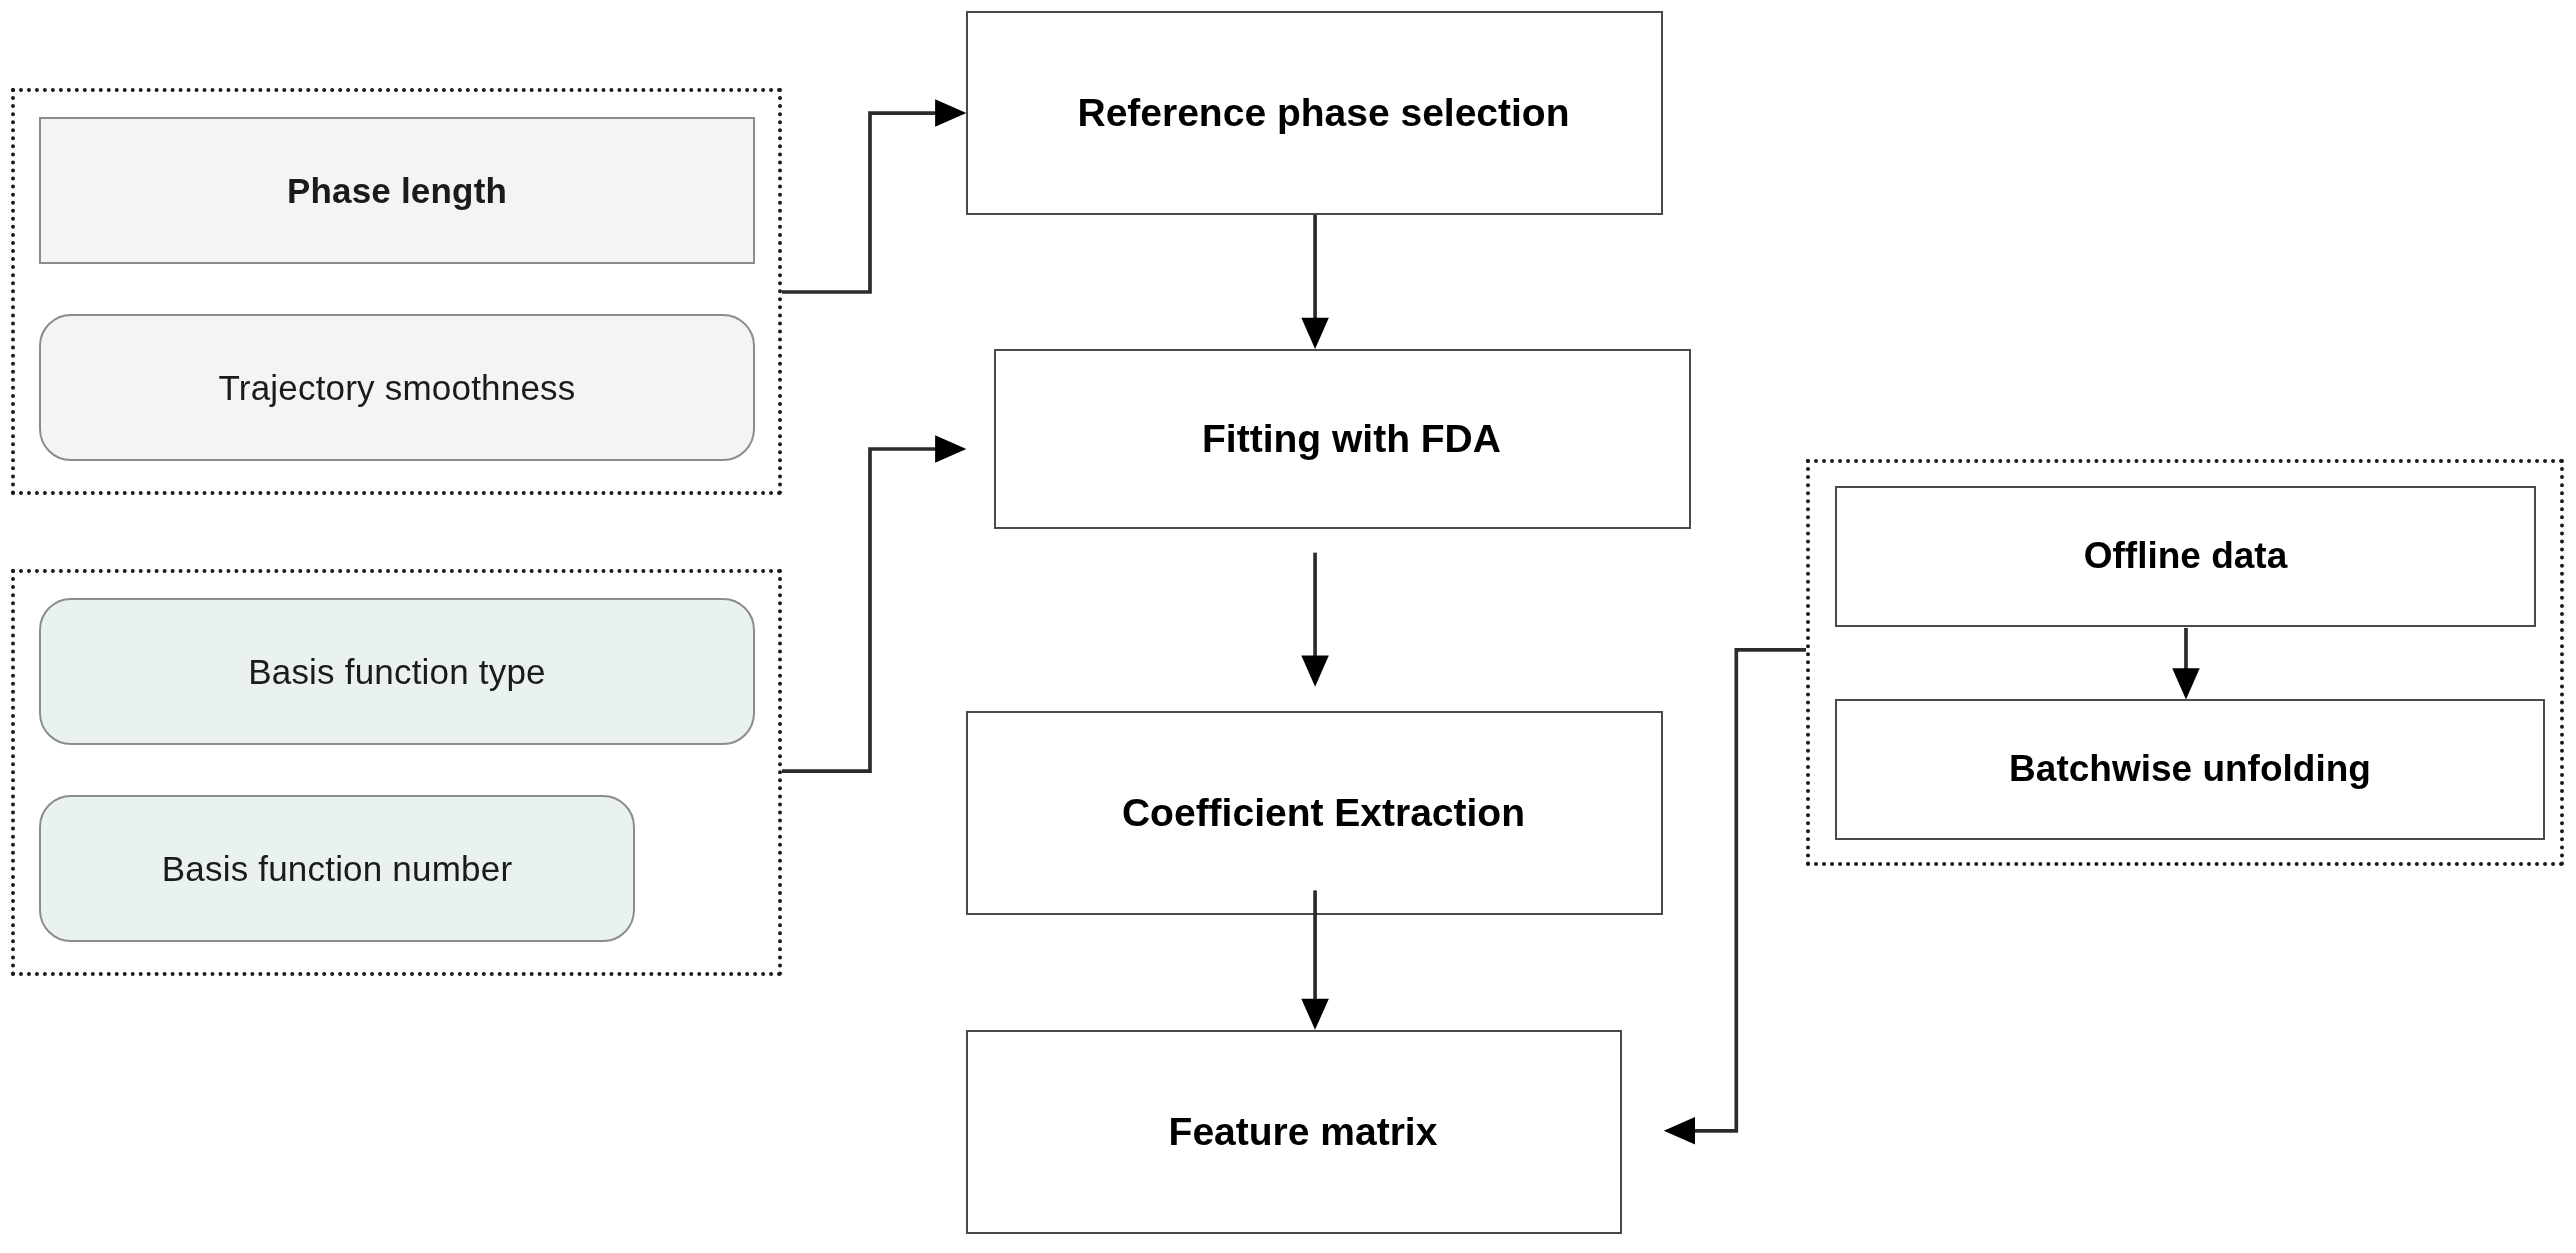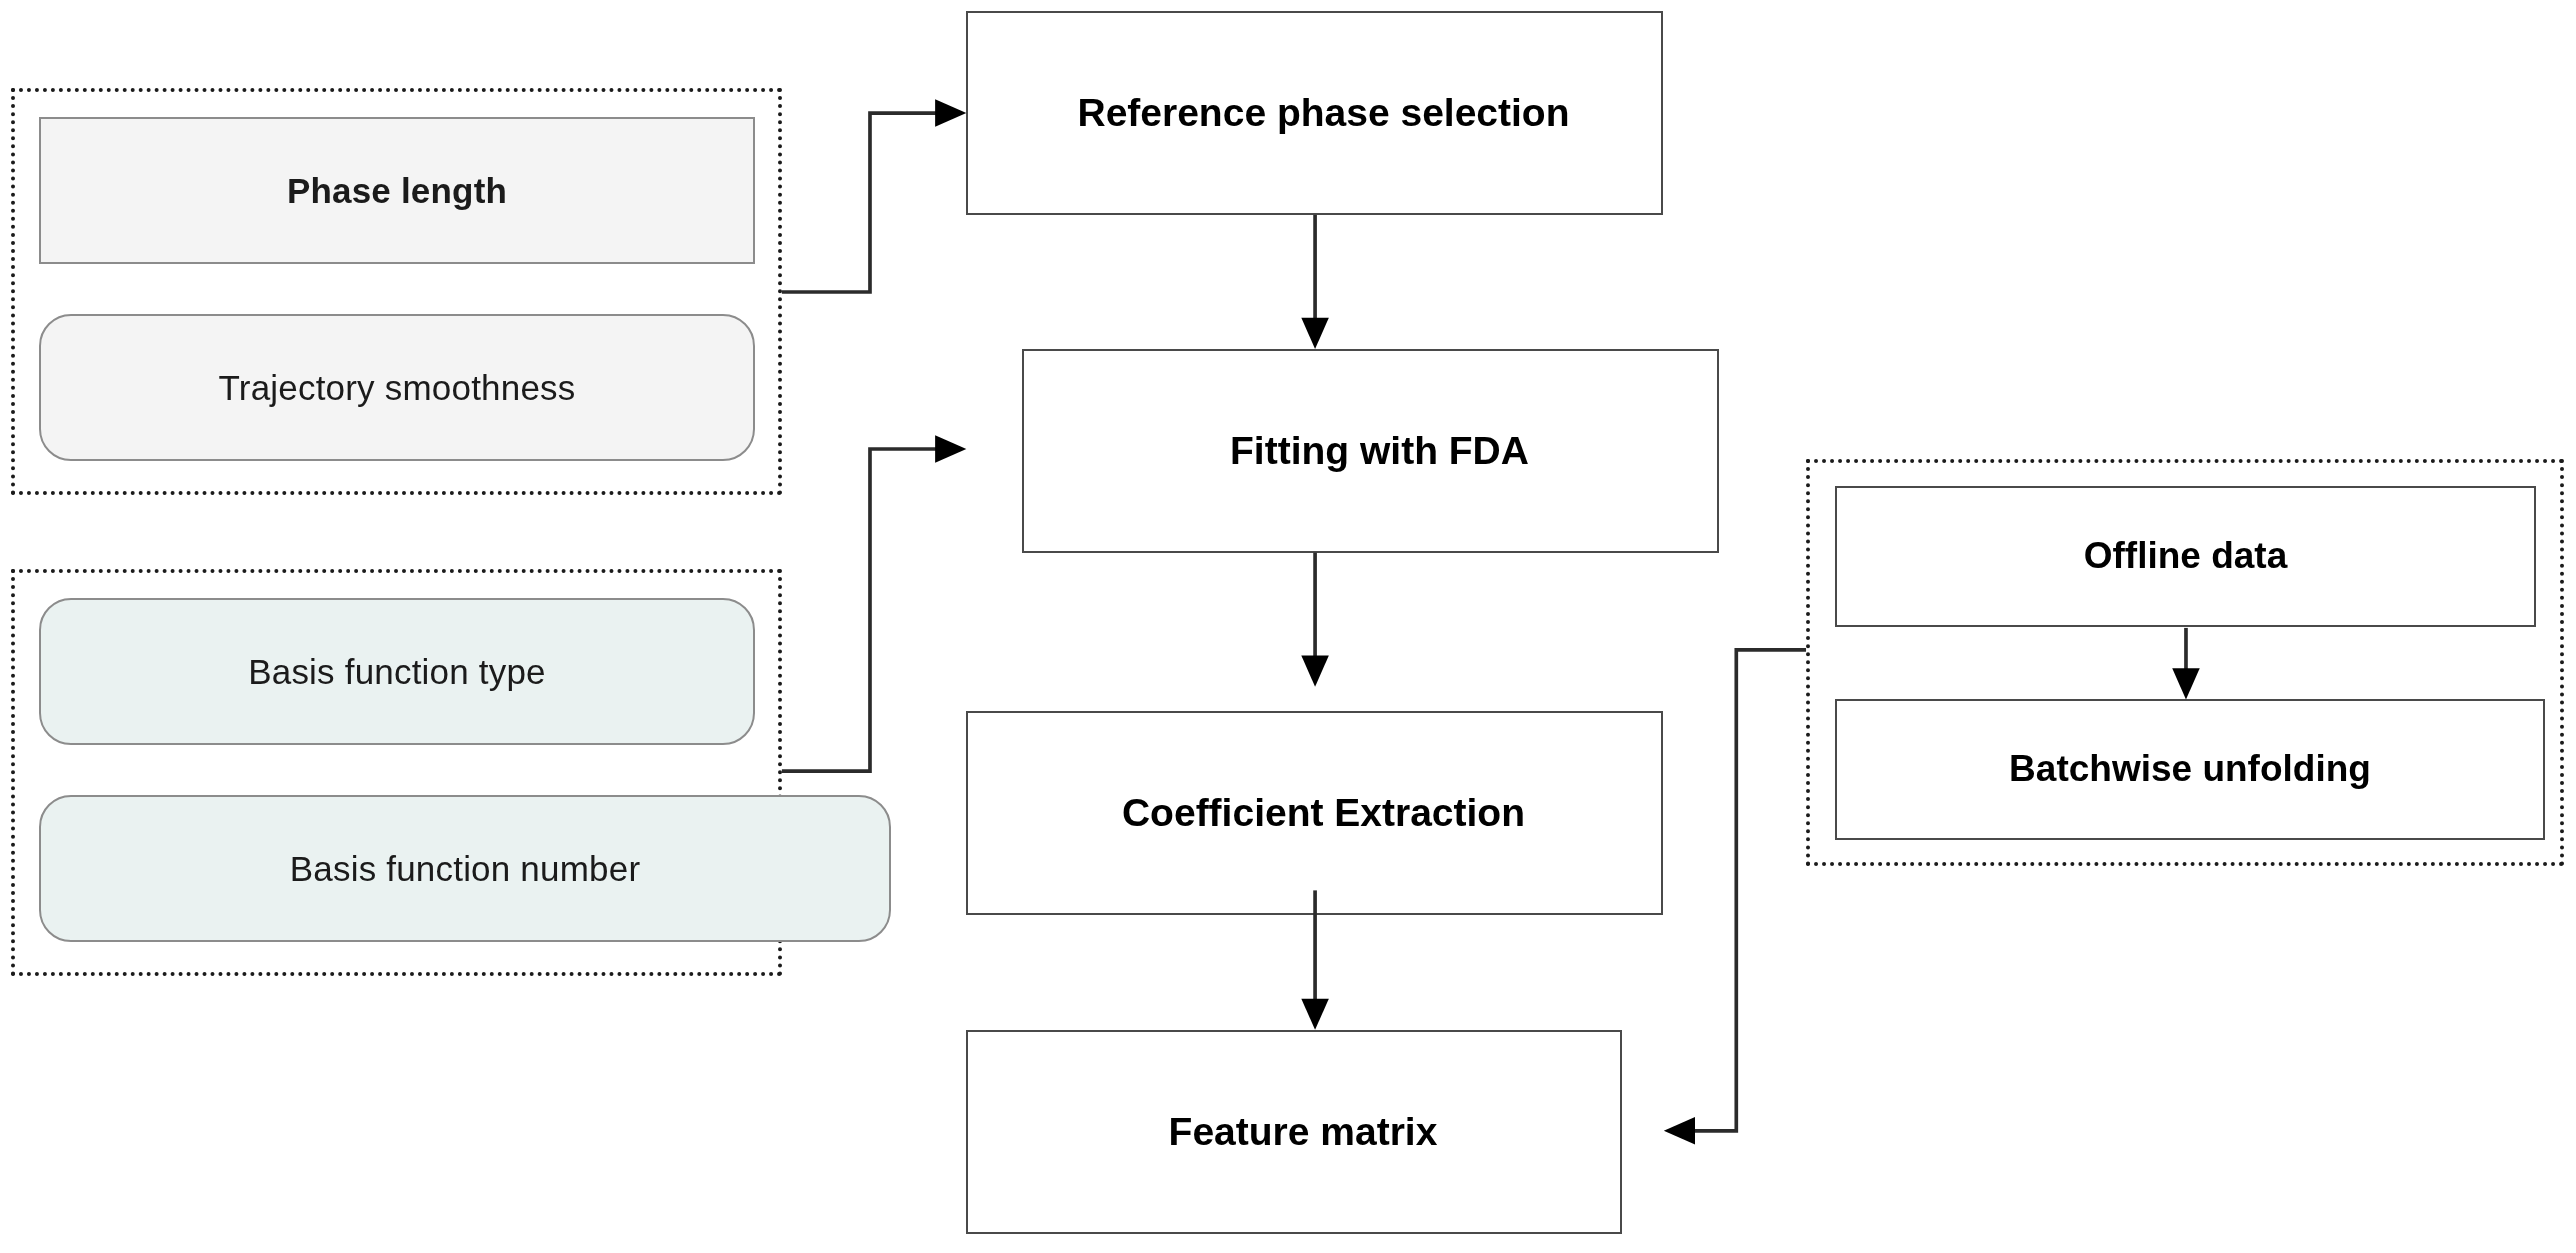--- a/index.html
+++ b/index.html
@@ -100,25 +100,25 @@
 
   <div class="param-box fill-gray bold" style="left:39px; top:117px; width:716px; height:147px;">Phase length</div>
 
   <div class="param-box fill-gray normal" style="left:39px; top:314px; width:716px; height:147px;">Trajectory smoothness</div>
 
   <div class="group-box" style="left:11px; top:569px; width:771px; height:407px;">
   </div>
 
   <div class="param-box fill-teal normal" style="left:39px; top:598px; width:716px; height:147px;">Basis function type</div>
 
-  <div class="param-box fill-teal normal" style="left:39px; top:795px; width:852px; height:147px;">Basis function number</div>
+  <div class="param-box fill-teal normal" style="left:39px; top:795px; width:596px; height:147px;">Basis function number</div>
 
   <div class="process-box" style="left:966px; top:11px; width:697px; height:204px;">Reference phase selection</div>
 
-  <div class="process-box" style="left:1022px; top:349px; width:697px; height:204px;">Fitting with FDA</div>
+  <div class="process-box" style="left:994px; top:349px; width:697px; height:180px;">Fitting with FDA</div>
 
   <div class="process-box" style="left:966px; top:711px; width:697px; height:204px;">Coefficient Extraction</div>
 
   <div class="process-box" style="left:966px; top:1030px; width:656px; height:204px;">Feature matrix</div>
 
   <div class="group-box" style="left:1806px; top:459px; width:758px; height:407px;">
   </div>
 
   <div class="data-box" style="left:1835px; top:486px; width:701px; height:141px;">Offline data</div>
 

